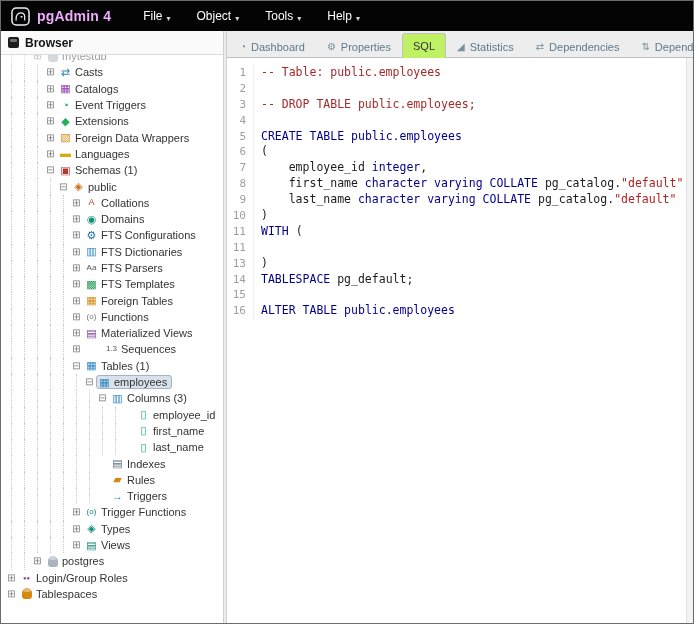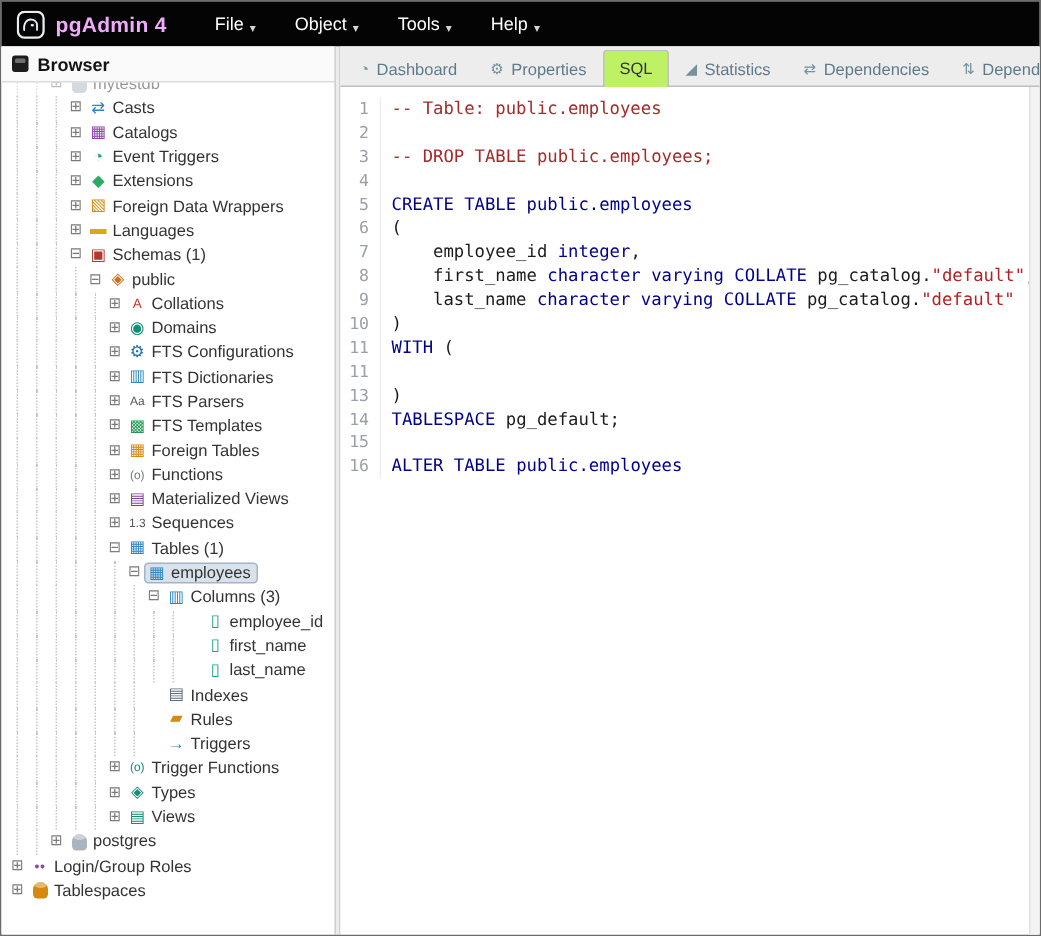--- a/index.html
+++ b/index.html
@@ -296,21 +296,21 @@
             </span>
           </div>
           <div class="tree-row">
             <span class="guide"></span>
             <span class="guide"></span>
             <span class="guide"></span>
             <span class="guide"></span>
             <span class="guide"></span>
             <span class="expander">⊞</span>
             <span class="node">
-              <span class="icon" style="color: rgb(85, 85, 85); font-size: 8px;">1.3</span>
+              <span class="icon" style="color: rgb(85, 85, 85); font-size: 8px; margin-left: 20px;">1.3</span>
               <span class="tree-label">Sequences</span>
             </span>
           </div>
           <div class="tree-row">
             <span class="guide"></span>
             <span class="guide"></span>
             <span class="guide"></span>
             <span class="guide"></span>
             <span class="guide"></span>
             <span class="expander">⊟</span>

